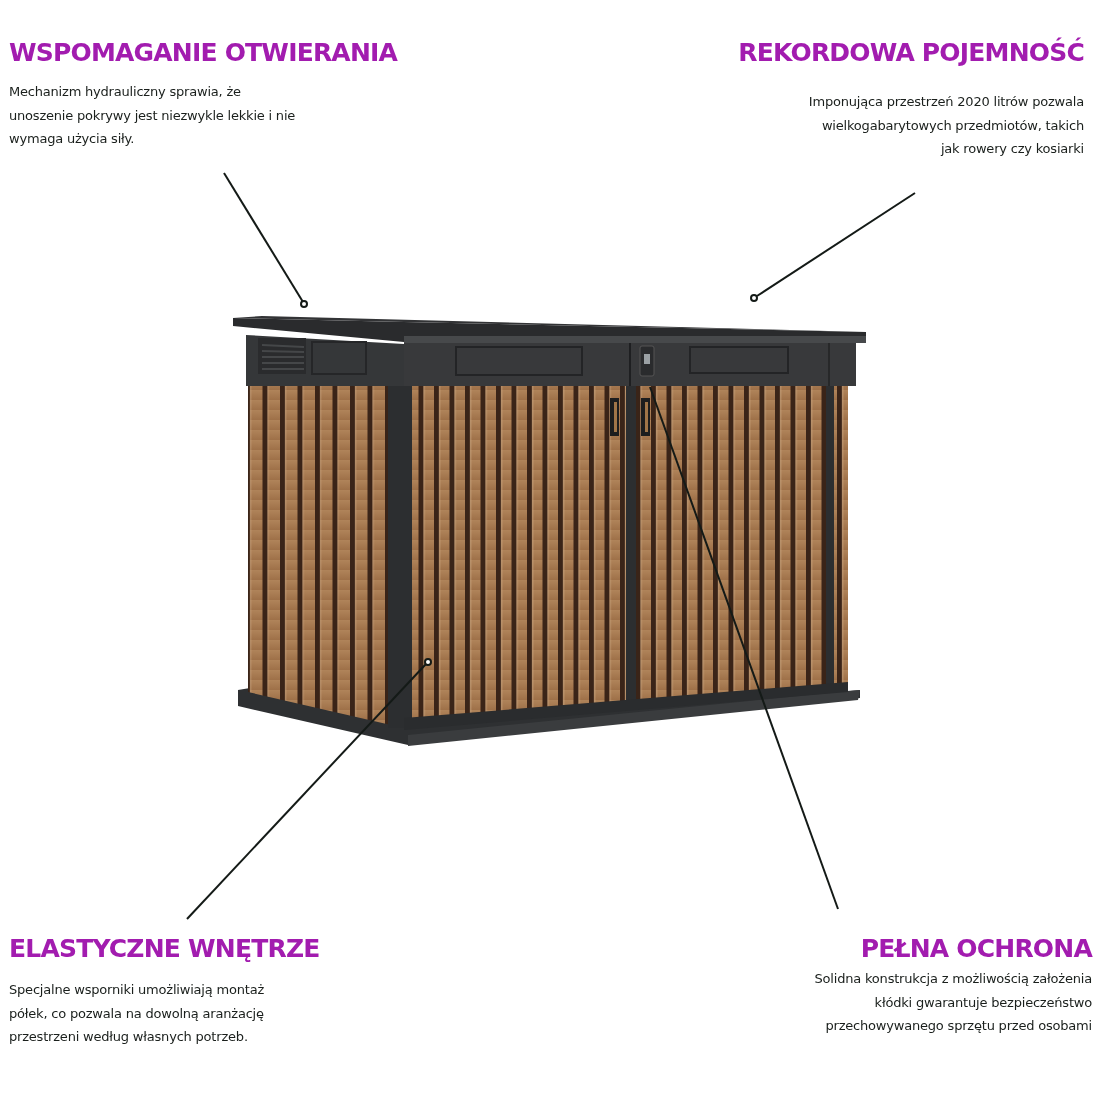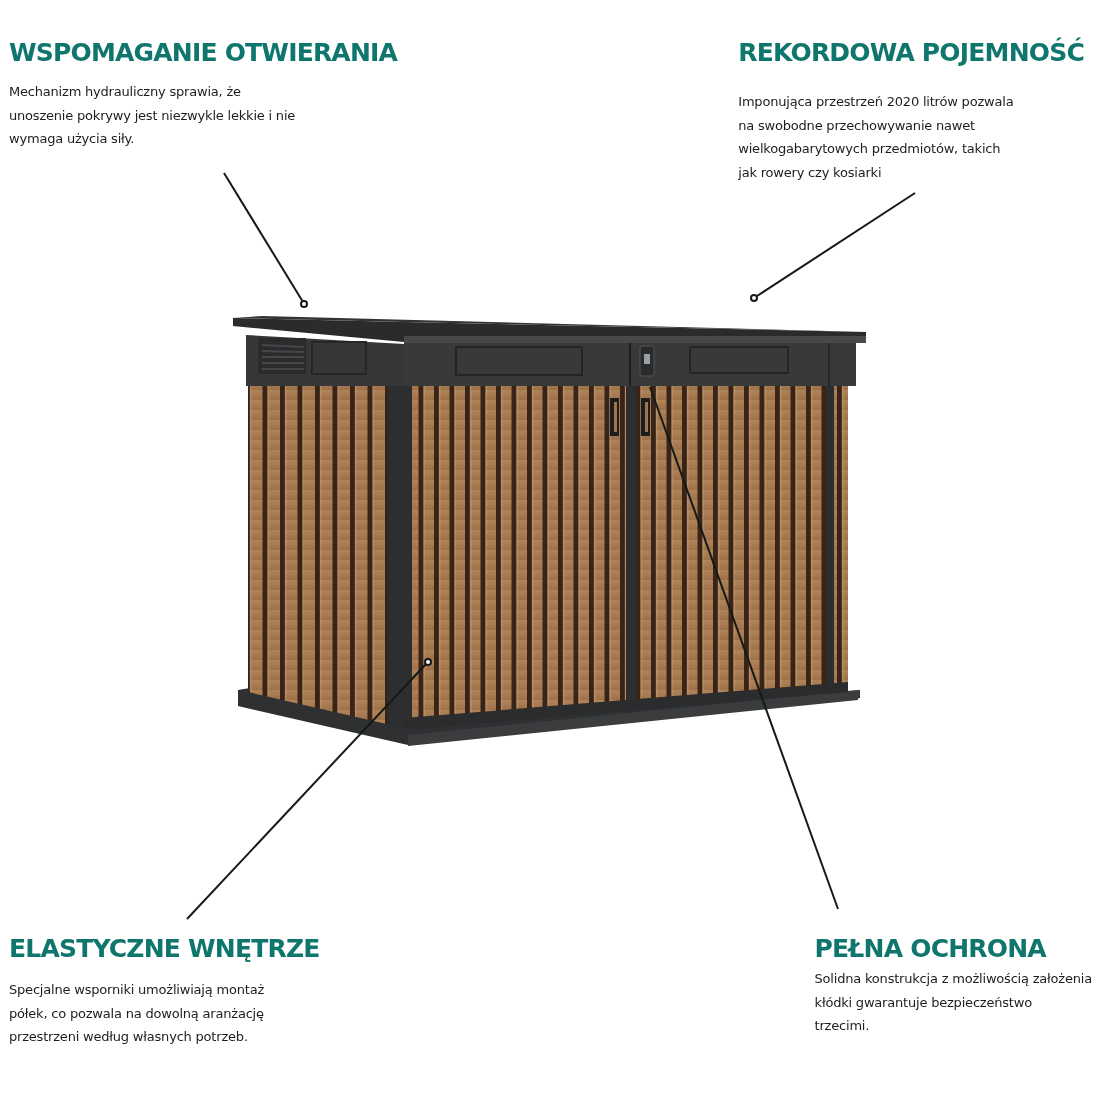--- a/index.html
+++ b/index.html
@@ -1,21 +1,21 @@
 <!DOCTYPE html>
 <html><head>
   <meta charset="utf-8">
   <style>
     html, body { margin: 0; padding: 0; background: #ffffff; }
     body { width: 1100px; height: 1100px; position: relative; overflow: hidden; font-family: "Liberation Sans", sans-serif; color: #141a17; }
     .block { position: absolute; }
-    .title { font-family: "DejaVu Sans", sans-serif; font-weight: bold; font-size: 25px; letter-spacing: -0.8px; margin: 0; color: #0f766e; white-space: nowrap; }
+    .title { font-family: "DejaVu Sans", sans-serif; font-weight: bold; font-size: 25px; letter-spacing: -0.8px; margin: 0; color: #a21caf; white-space: nowrap; }
     .desc { font-family: "DejaVu Sans", sans-serif; font-size: 13px; line-height: 23.5px; margin: 0; color: #1a1f1c; letter-spacing: -0.2px; }
     .desc span { display: block; white-space: nowrap; }
-    .right { }
+    .right { text-align: right; }
     #tl { left: 9px; top: 38px; }
     #tl .desc { margin-top: 13px; }
     #tr { right: 16px; top: 38px; }
     #tr .desc { margin-top: 23px; }
     #bl { left: 9px; top: 934px; }
     #bl .desc { margin-top: 15px; }
     #br { right: 8px; top: 934px; }
     #br .desc { margin-top: 4px; }
     svg#scene { position: absolute; left: 0; top: 0; }
   </style>
@@ -116,35 +116,34 @@
     <span>Mechanizm hydrauliczny sprawia, że</span>
     <span>unoszenie pokrywy jest niezwykle lekkie i nie</span>
     <span>wymaga użycia siły.</span>
   </p>
 </div>
 
 <div class="block right" id="tr">
   <h2 class="title">REKORDOWA POJEMNOŚĆ</h2>
   <p class="desc">
     <span>Imponująca przestrzeń 2020 litrów pozwala</span>
-    <span>na swobodne przechowywanie nawet</span>
     <span>wielkogabarytowych przedmiotów, takich</span>
     <span>jak rowery czy kosiarki</span>
   </p>
 </div>
 
 <div class="block" id="bl">
   <h2 class="title">ELASTYCZNE WNĘTRZE</h2>
   <p class="desc">
     <span>Specjalne wsporniki umożliwiają montaż</span>
     <span>półek, co pozwala na dowolną aranżację</span>
     <span>przestrzeni według własnych potrzeb.</span>
   </p>
 </div>
 
 <div class="block right" id="br">
   <h2 class="title">PEŁNA OCHRONA</h2>
   <p class="desc">
     <span>Solidna konstrukcja z możliwością założenia</span>
     <span>kłódki gwarantuje bezpieczeństwo</span>
-    <span>trzecimi.</span>
+    <span>przechowywanego sprzętu przed osobami</span>
   </p>
 </div>
 
 </body></html>

